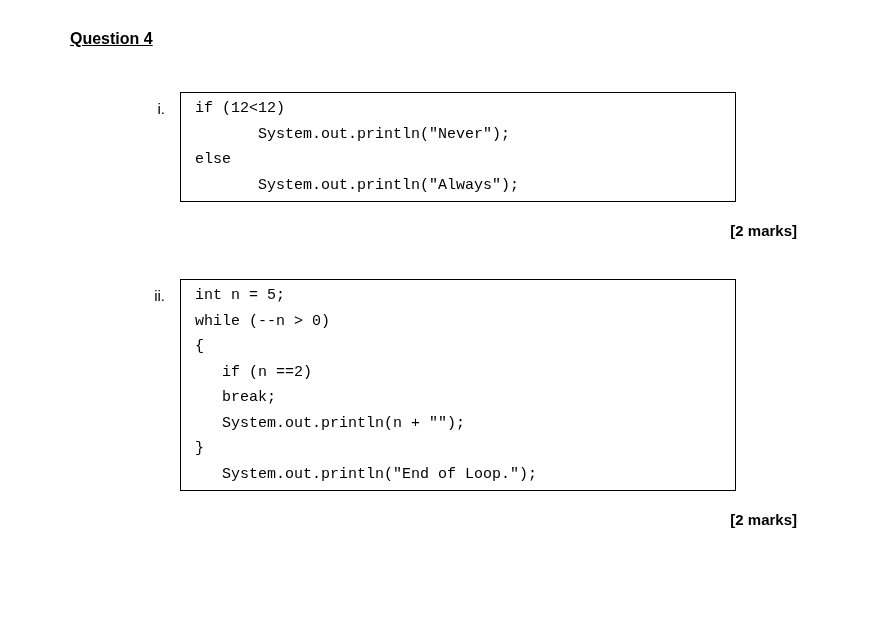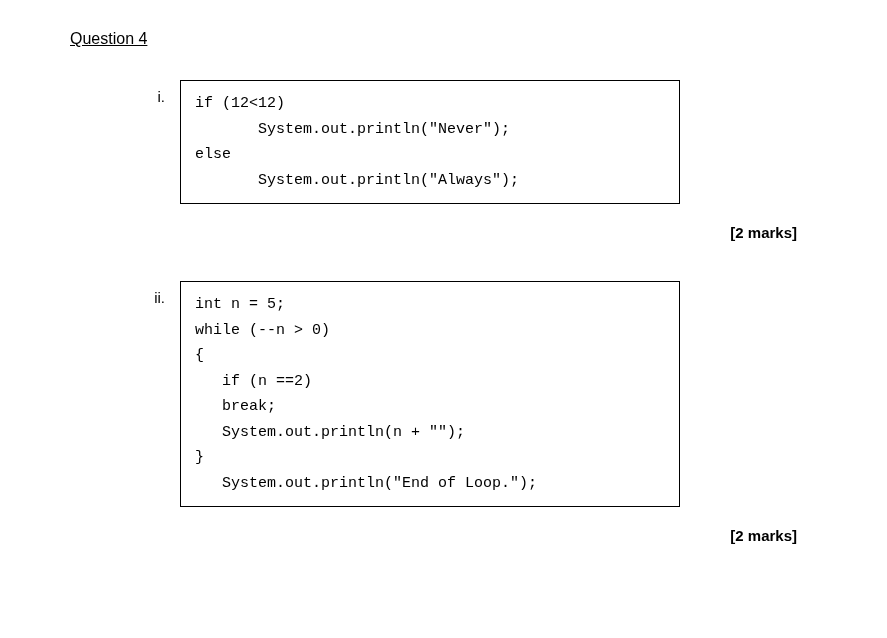--- a/index.html
+++ b/index.html
@@ -9,23 +9,23 @@
     }
     body {
       font-family: Arial, Helvetica, sans-serif;
       font-size: 15px;
       color: #000;
       background: #fff;
       padding: 30px 70px;
       width: 887px;
     }
     .question-title {
-      font-weight: normal;
+      font-weight: bold;
       text-decoration: underline;
-      margin-bottom: 32px;
+      margin-bottom: 44px;
       font-size: 16px;
     }
     .part-a {
       margin-left: 30px;
     }
     .part-label {
       display: inline-block;
       margin-bottom: 15px;
     }
     .subpart {
@@ -35,26 +35,26 @@
       margin-bottom: 20px;
     }
     .subpart-label {
       width: 40px;
       text-align: right;
       padding-right: 15px;
       padding-top: 8px;
     }
     .code-box {
       border: 1.5px solid #000;
-      padding: 10px 14px;
+      padding: 3px 14px;
       font-family: "Courier New", Courier, monospace;
       font-size: 15px;
       line-height: 1.7;
       white-space: pre;
-      width: 500px;
+      width: 556px;
     }
     .marks {
       text-align: right;
       font-weight: bold;
       margin-right: 20px;
       margin-bottom: 40px;
     }
   </style>
 </head>
 <body>

